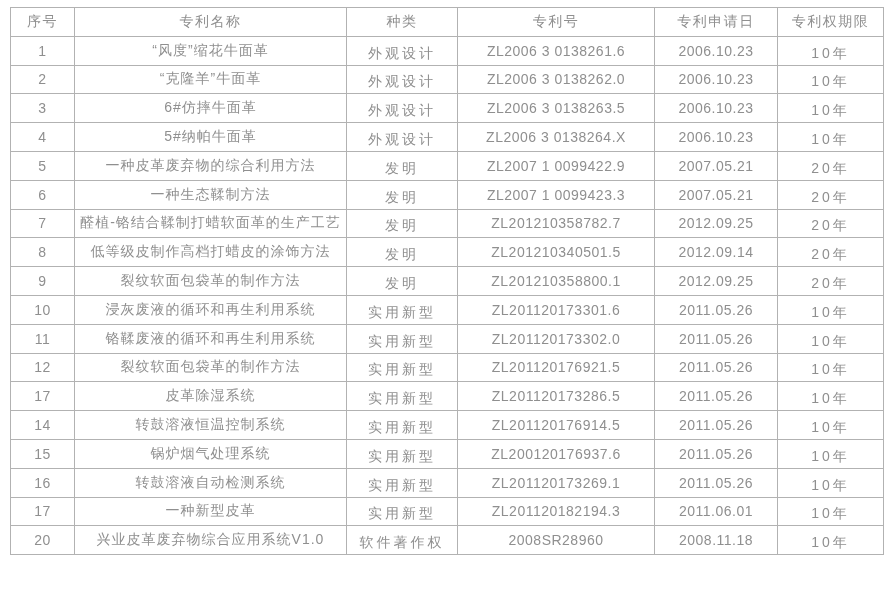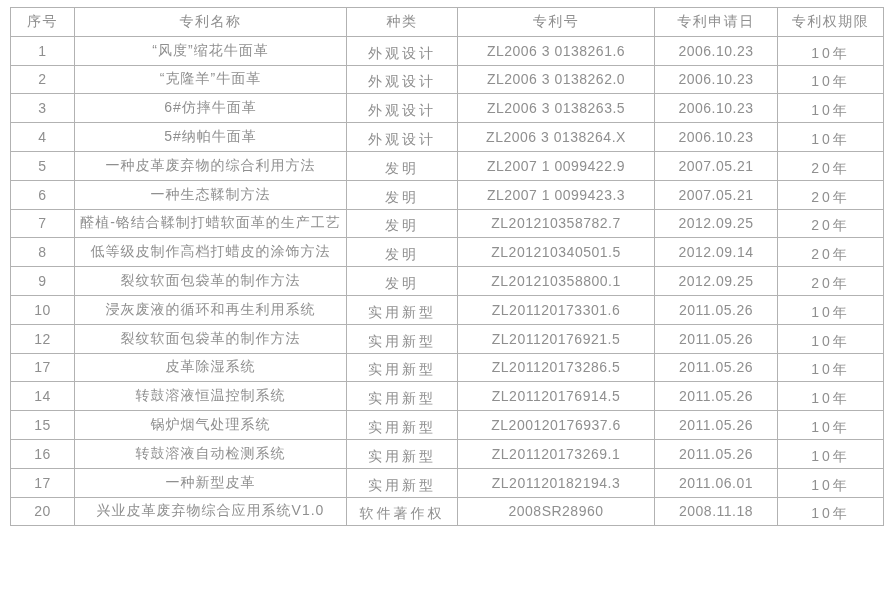--- a/index.html
+++ b/index.html
@@ -159,20 +159,28 @@
         </tr>
         <tr>
           <td class="col-0"><span>10</span></td>
           <td class="col-1"><span>浸灰废液的循环和再生利用系统</span></td>
           <td class="col-2"><span>实用新型</span></td>
           <td class="col-3"><span>ZL201120173301.6</span></td>
           <td class="col-4"><span>2011.05.26</span></td>
           <td class="col-5"><span>10年</span></td>
         </tr>
         <tr>
+          <td class="col-0"><span>11</span></td>
+          <td class="col-1"><span>铬鞣废液的循环和再生利用系统</span></td>
+          <td class="col-2"><span>实用新型</span></td>
+          <td class="col-3"><span>ZL201120173302.0</span></td>
+          <td class="col-4"><span>2011.05.26</span></td>
+          <td class="col-5"><span>10年</span></td>
+        </tr>
+        <tr>
           <td class="col-0"><span>12</span></td>
           <td class="col-1"><span>裂纹软面包袋革的制作方法</span></td>
           <td class="col-2"><span>实用新型</span></td>
           <td class="col-3"><span>ZL201120176921.5</span></td>
           <td class="col-4"><span>2011.05.26</span></td>
           <td class="col-5"><span>10年</span></td>
         </tr>
         <tr>
           <td class="col-0"><span>17</span></td>
           <td class="col-1"><span>皮革除湿系统</span></td>

